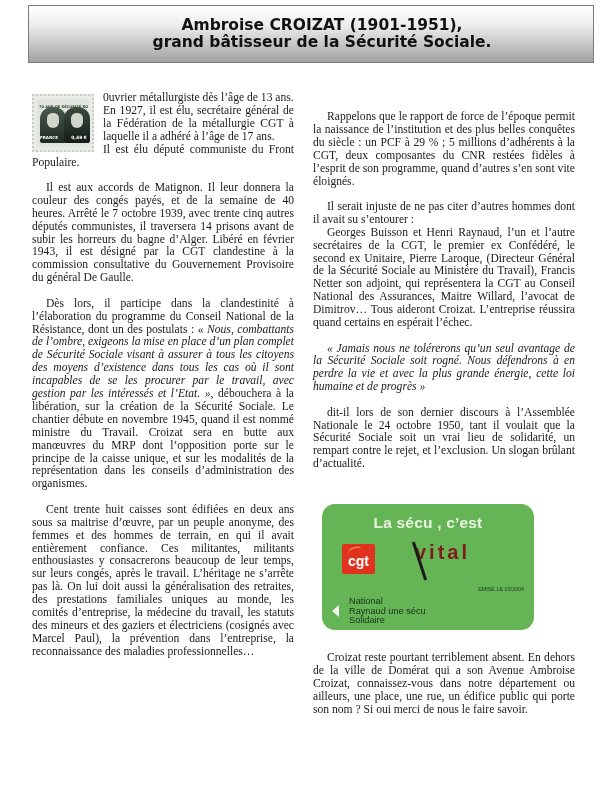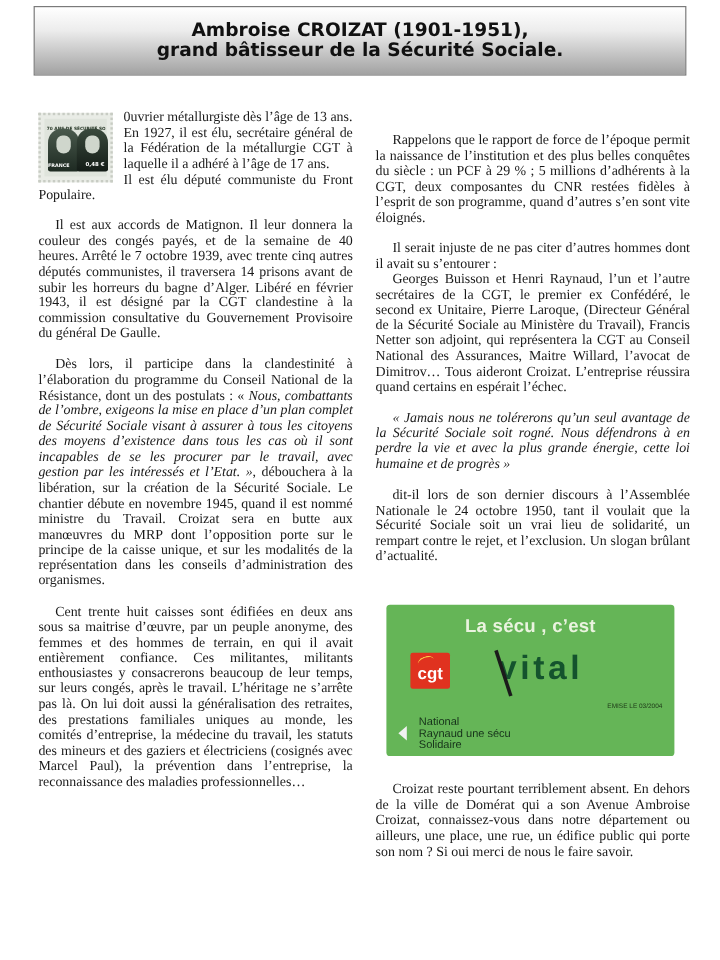--- a/index.html
+++ b/index.html
@@ -6,20 +6,21 @@
     body { width: 600px; height: 800px; position: relative; overflow: hidden;
       font-family: "Liberation Serif", serif; color: #1a1a1a; }
 
     .title-box {
       position: absolute; left: 28px; top: 5px; width: 542px; height: 56px;
       border: 1px solid #7a7a7a;
       background: linear-gradient(to bottom, #ffffff 0%, #ececec 35%, #c4c4c4 70%, #a2a2a2 100%);
       display: flex; flex-direction: column; align-items: center; justify-content: center;
       font-family: "DejaVu Sans", sans-serif; font-weight: bold; font-size: 15.5px; line-height: 17px;
       color: #111;
+      padding-left: 22px;
     }
 
     .col { position: absolute; font-size: 11.6px; line-height: 12.9px; text-align: justify; }
     .col-left { left: 32px; top: 92px; width: 262px; }
     .col-right { left: 313px; top: 111px; width: 262px; }
     .col p { margin: 0; }
     .ind { text-indent: 14px; }
     .gap { height: 12.5px; }
     .bi { font-weight: normal; font-style: italic; }
 
@@ -34,30 +35,30 @@
       font-size: 3.6px; font-weight: bold; color: #2a3a2a; white-space: nowrap; overflow: hidden; }
     .stamp-portrait { position: absolute; bottom: 4px; width: 26px; height: 36px; background: #35423a; border-radius: 12px 12px 2px 2px; }
     .stamp-portrait.p1 { left: 3px; background: linear-gradient(#4a5a4d, #1e2a22); }
     .stamp-portrait.p2 { left: 27px; background: linear-gradient(#3a4a3d, #141c17); }
     .stamp-face { position: absolute; left: 7px; top: 6px; width: 12px; height: 15px; background: #cfd6cc; border-radius: 6px 6px 7px 7px; }
     .stamp-france { position: absolute; left: 3px; bottom: 2px; font-family: "DejaVu Sans", sans-serif; font-size: 4px; font-weight: bold; color: #fff; }
     .stamp-price { position: absolute; right: 2px; bottom: 2px; font-family: "DejaVu Sans", sans-serif; font-size: 4.5px; font-weight: bold; color: #fff; }
 
     
     .card {
-      position: absolute; left: 322px; top: 504px; width: 240px; height: 126px;
-      background: #65b557; border-radius: 3px;
+      position: absolute; left: 322px; top: 504px; width: 212px; height: 126px;
+      background: #65b557; border-radius: 13px;
       font-family: "Liberation Sans", sans-serif;
     }
     .card-title { position: absolute; left: 0; right: 0; top: 10px; text-align: center;
       color: #eaf3df; font-weight: bold; font-size: 15.5px; letter-spacing: 0.2px; }
     .cgt-logo { position: absolute; left: 20px; top: 40px; width: 33px; height: 30px; background: #e0321f;
       border-radius: 2px; color: #fff; font-weight: bold; font-size: 14px; text-align: center; line-height: 34px; }
     .cgt-logo .swirl { position: absolute; left: 6px; top: 3px; width: 14px; height: 8px; border-top: 1px solid #ffd24a; border-radius: 50%; transform: rotate(-20deg); }
-    .vital { position: absolute; left: 93px; top: 37px; font-size: 28px; font-weight: bold; color: #14532d; letter-spacing: 3px; }
+    .vital { position: absolute; left: 93px; top: 37px; font-size: 20px; font-weight: bold; color: #7f1d1d; letter-spacing: 3px; }
     .vital-slash { position: absolute; left: 96px; top: 37px; width: 3px; height: 40px; background: #1b1b1b; transform: rotate(-18deg); }
     .emise { position: absolute; right: 10px; top: 82px; font-size: 5.4px; color: #1e3a18; }
     .card-text { position: absolute; left: 27px; top: 93px; font-size: 9.2px; line-height: 9.6px; color: #16321a; }
     .card-arrow { position: absolute; left: 10px; top: 101px; width: 0; height: 0;
       border-top: 6px solid transparent; border-bottom: 6px solid transparent; border-right: 7px solid #f2f2f2; }
   </style>
 </head>
 <body>
 
 <div class="title-box">

